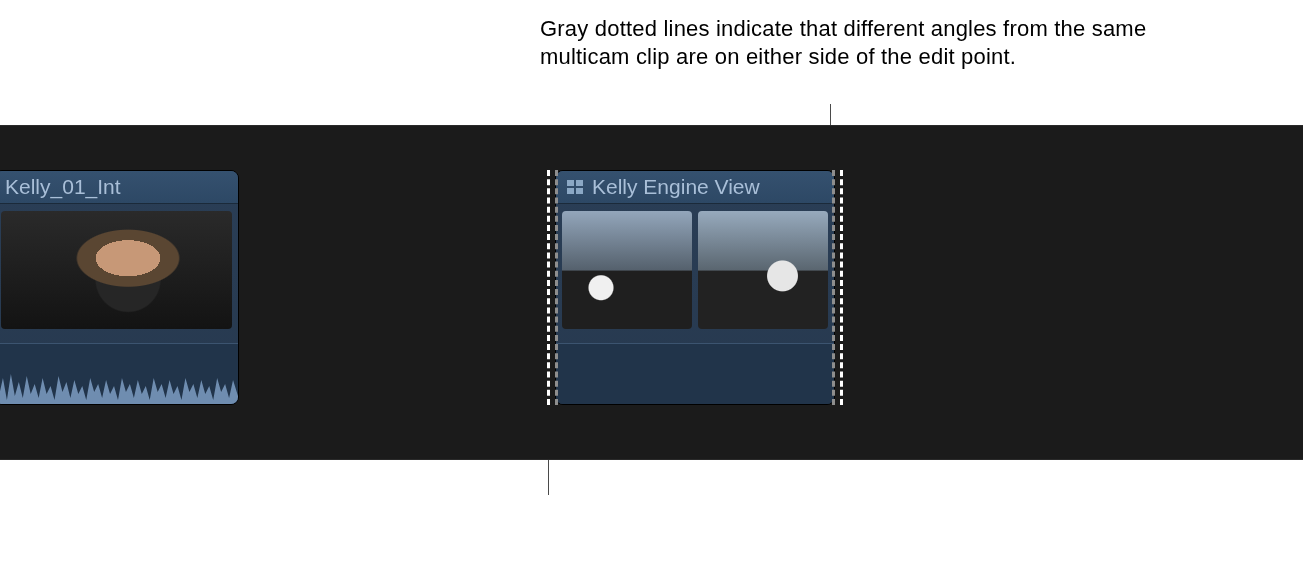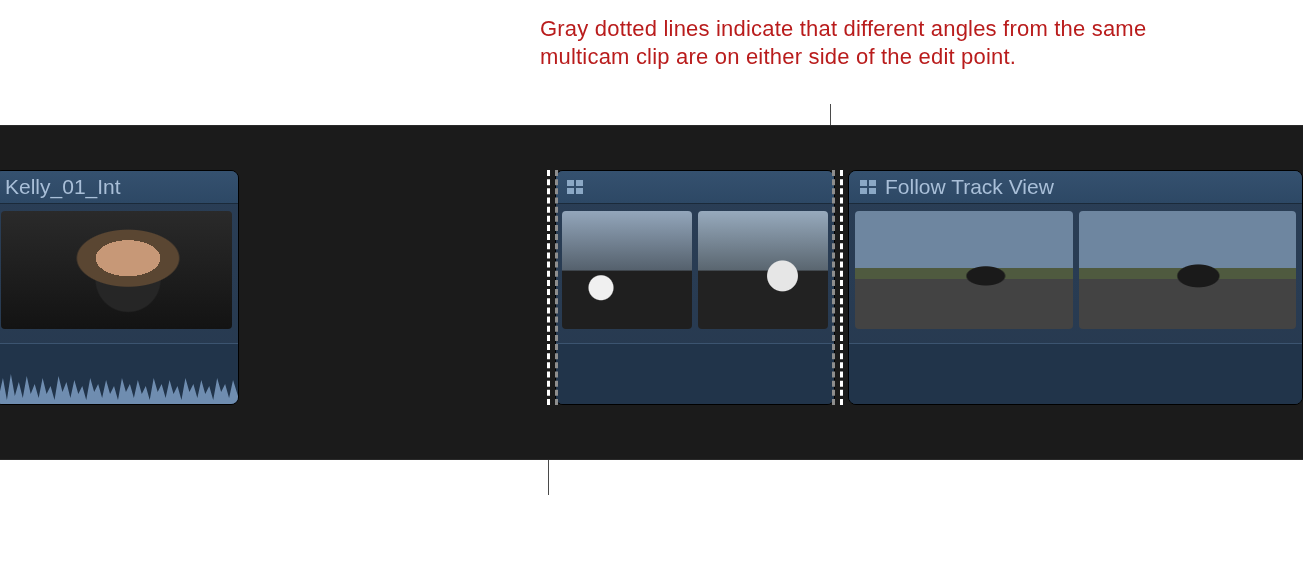--- a/index.html
+++ b/index.html
@@ -10,21 +10,21 @@
     background: #ffffff;
     font-family: -apple-system, "Helvetica Neue", Helvetica, Arial, sans-serif;
     color: #3b3b3b;
     overflow: hidden;
   }
   .wrap { position: relative; width: 1303px; height: 588px; }
   .callout {
     position: absolute;
     font-size: 22px;
     line-height: 1.28;
-    color: #b91c1c;
+    color: #000000;
     font-weight: 400;
     letter-spacing: 0.2px;
   }
   .callout-top { left: 540px; top: 15px; width: 680px; }
   .callout-bot { left: 540px; top: 500px; width: 600px; }
 
   
   .lead { position: absolute; background: #4a4a4a; }
   .lead-h { height: 1px; }
   .lead-v { width: 1px; }
@@ -181,44 +181,29 @@
     <div class="dotted white" style="left:547px;"></div>
 
     <div class="clip" style="left:555px; width:280px;">
       <div class="header">
         <span class="mc-icon">
             <span></span>
             <span></span>
             <span></span>
             <span></span>
           </span>
+        <span>Kelly Engine View</span>
       </div>
       <div class="body">
         <div class="thumb engine-l"></div>
         <div class="thumb engine-r"></div>
       </div>
       <div class="audio"></div>
     </div>
 
     <div class="dotted gray" style="left:555px;"></div>
     <div class="dotted gray" style="left:832px;"></div>
 
     <div class="dotted white" style="left:840px;"></div>
 
-    <div class="clip" style="left:848px; width:455px;">
-      <div class="header">
-        <span class="mc-icon">
-            <span></span>
-            <span></span>
-            <span></span>
-            <span></span>
-          </span>
-        <span>Follow Track View</span>
-      </div>
-      <div class="body">
-        <div class="thumb follow-l"></div>
-        <div class="thumb follow-r"></div>
-      </div>
-      <div class="audio"></div>
-    </div>
 
   </div>
 </div>
 
 </body></html>

